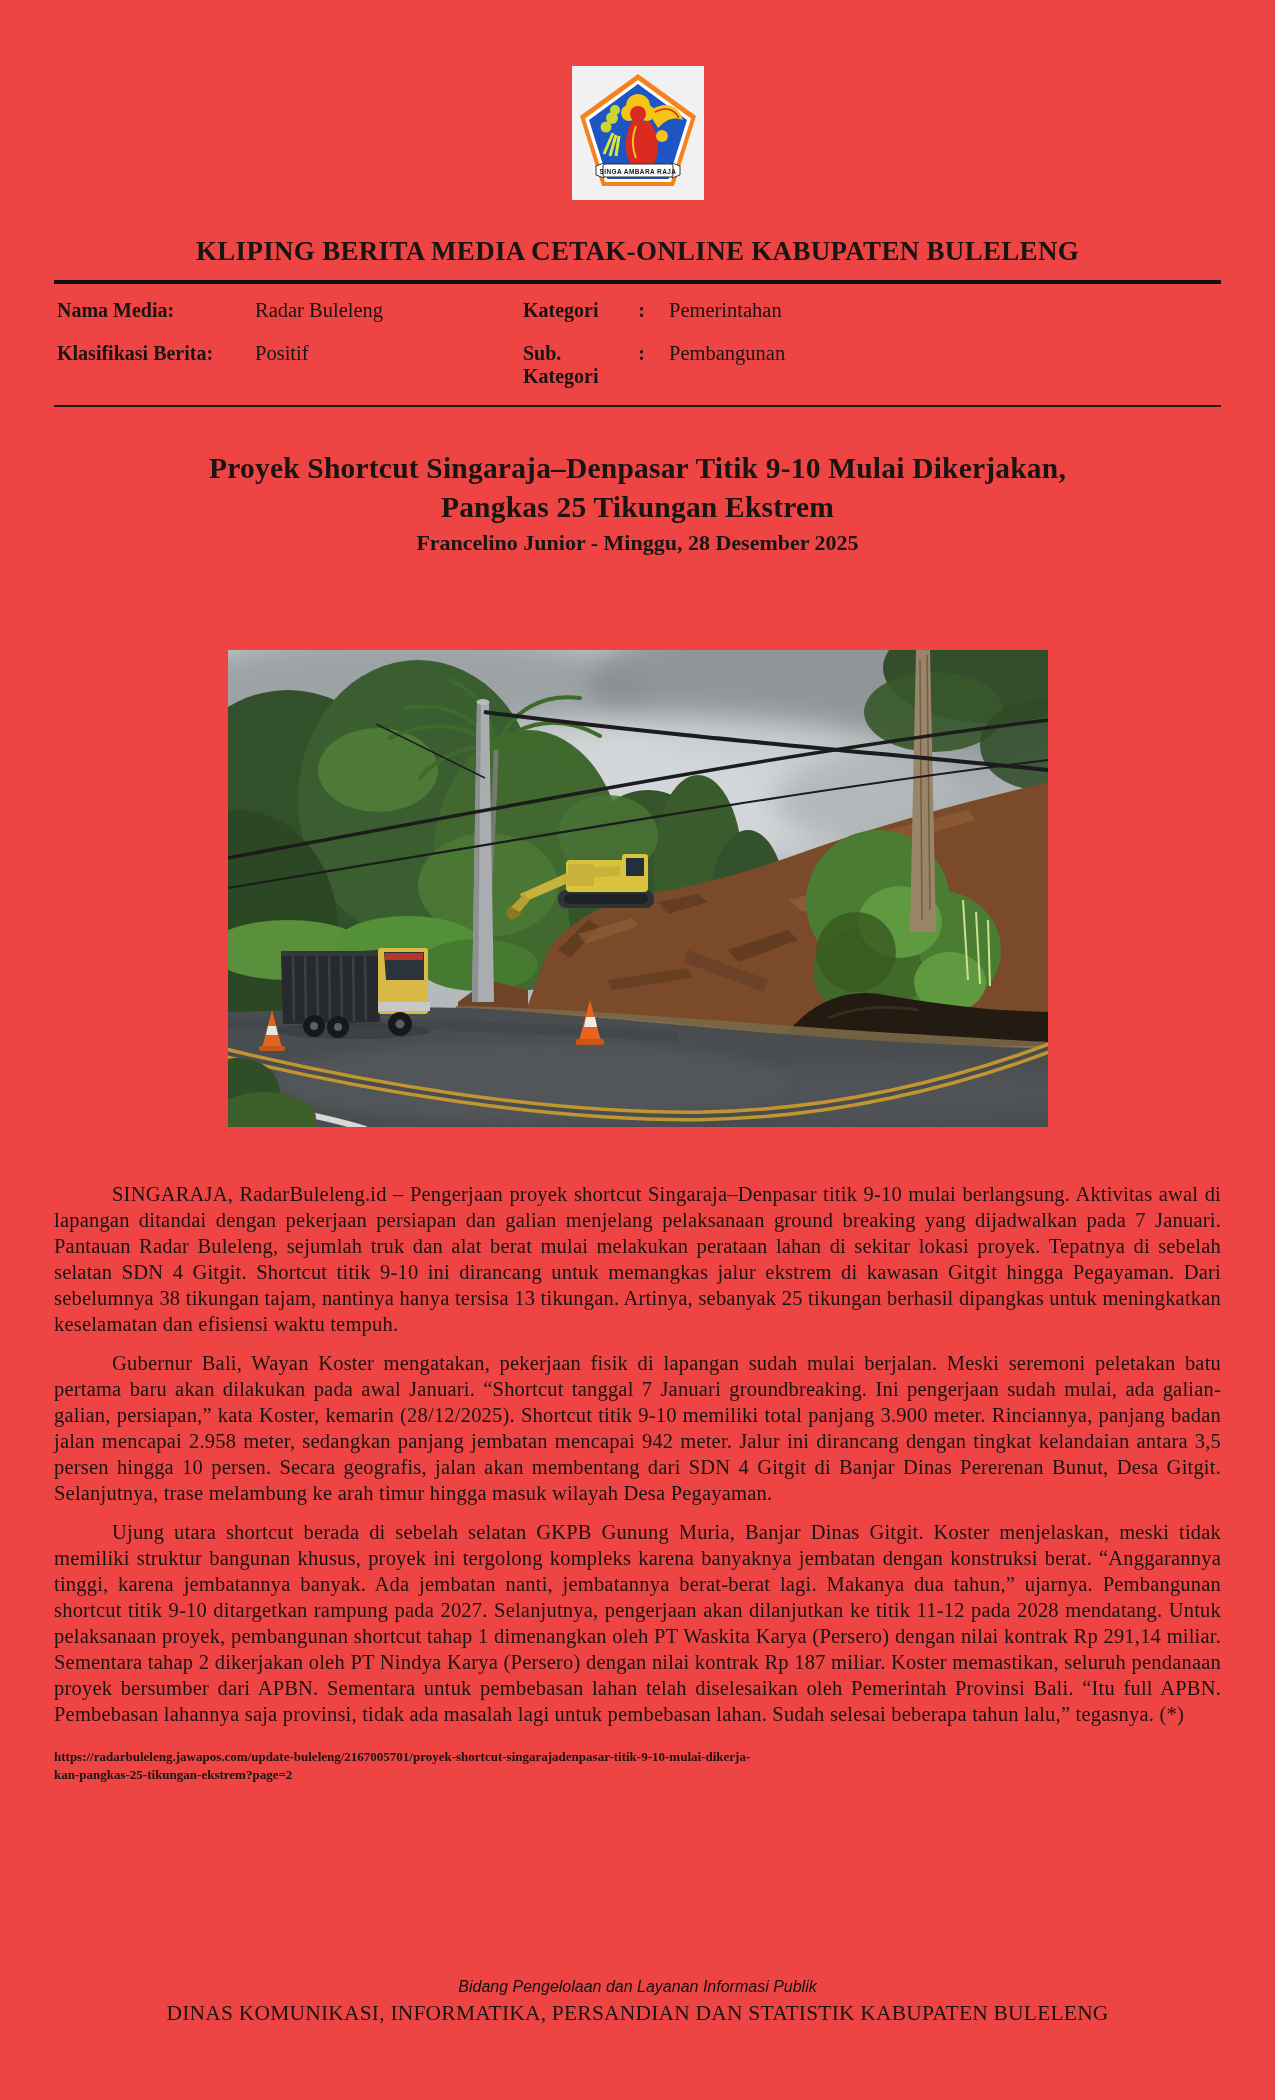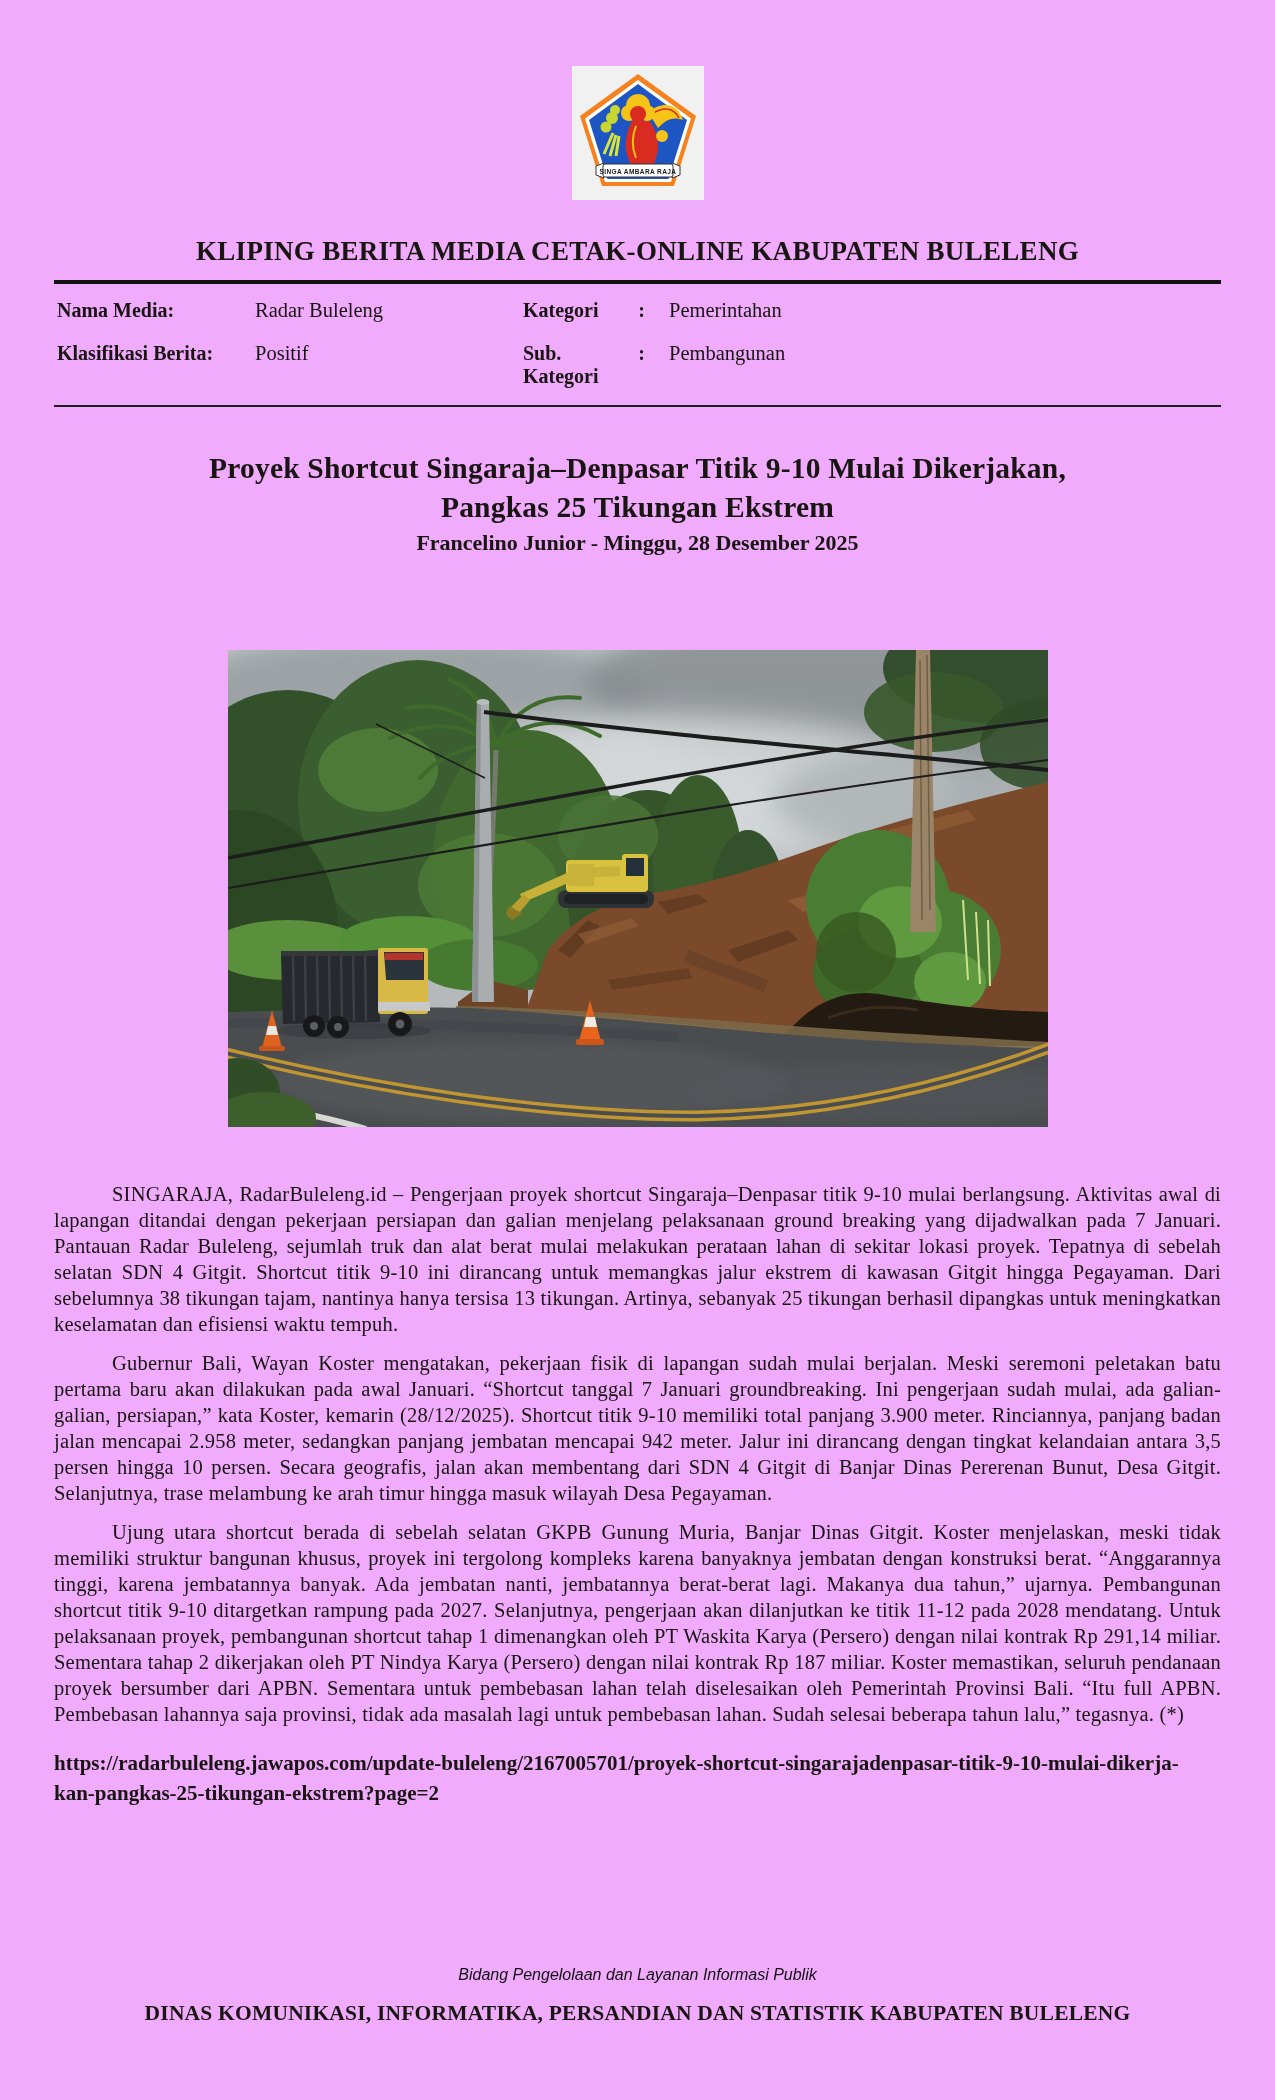--- a/index.html
+++ b/index.html
@@ -1,21 +1,21 @@
 <!DOCTYPE html>
 <html><head>
 <meta charset="utf-8">
 <style>
   * { margin:0; padding:0; box-sizing:border-box; }
   html,body { background:#ffffff; }
   .page {
     position:relative;
     width:1275px; height:2100px;
     margin:0 auto;
-    background:#f0abfc;
+    background:#ef4444;
     color:#181512;
     font-family:"Liberation Serif", serif;
     overflow:hidden;
   }
   
   .logo-box {
     width:132px; height:134px;
     margin:66px auto 0;
     background:#f1f1f2;
     display:flex; align-items:center; justify-content:center;
@@ -57,31 +57,31 @@
     margin:54px 54px 0;
     text-align:justify;
     font-size:20.5px;
     line-height:1.27;
     letter-spacing:0.2px;
   }
   .body-text p { text-indent:58px; margin-bottom:13px; }
   .article-url {
     margin:20px 54px 0;
     font-weight:bold;
-    font-size:21px;
+    font-size:13px;
     line-height:1.45;
     word-break:break-all;
   }
   
   .footer {
     position:absolute; left:0; right:0; bottom:74px;
     text-align:center;
   }
   .footer-line1 { font-family:"Liberation Sans", sans-serif; font-size:16px; color:#121212;font-style:italic; }
-  .footer-line2 { margin-top:17px; font-family:"Liberation Serif", serif; font-weight:bold; font-size:21.5px; letter-spacing:0.2px; }
+  .footer-line2 { margin-top:5px; font-family:"Liberation Serif", serif; font-weight:normal; font-size:21.5px; letter-spacing:0.2px; }
 </style>
 </head>
 <body>
 
 <div class="page">
 
   <div class="logo-box">
     <svg width="132" height="134" viewBox="0 0 132 134">
       <g>
         <polygon points="66,8 124,50 102,120 30,120 8,50" fill="#f5821f"></polygon>

